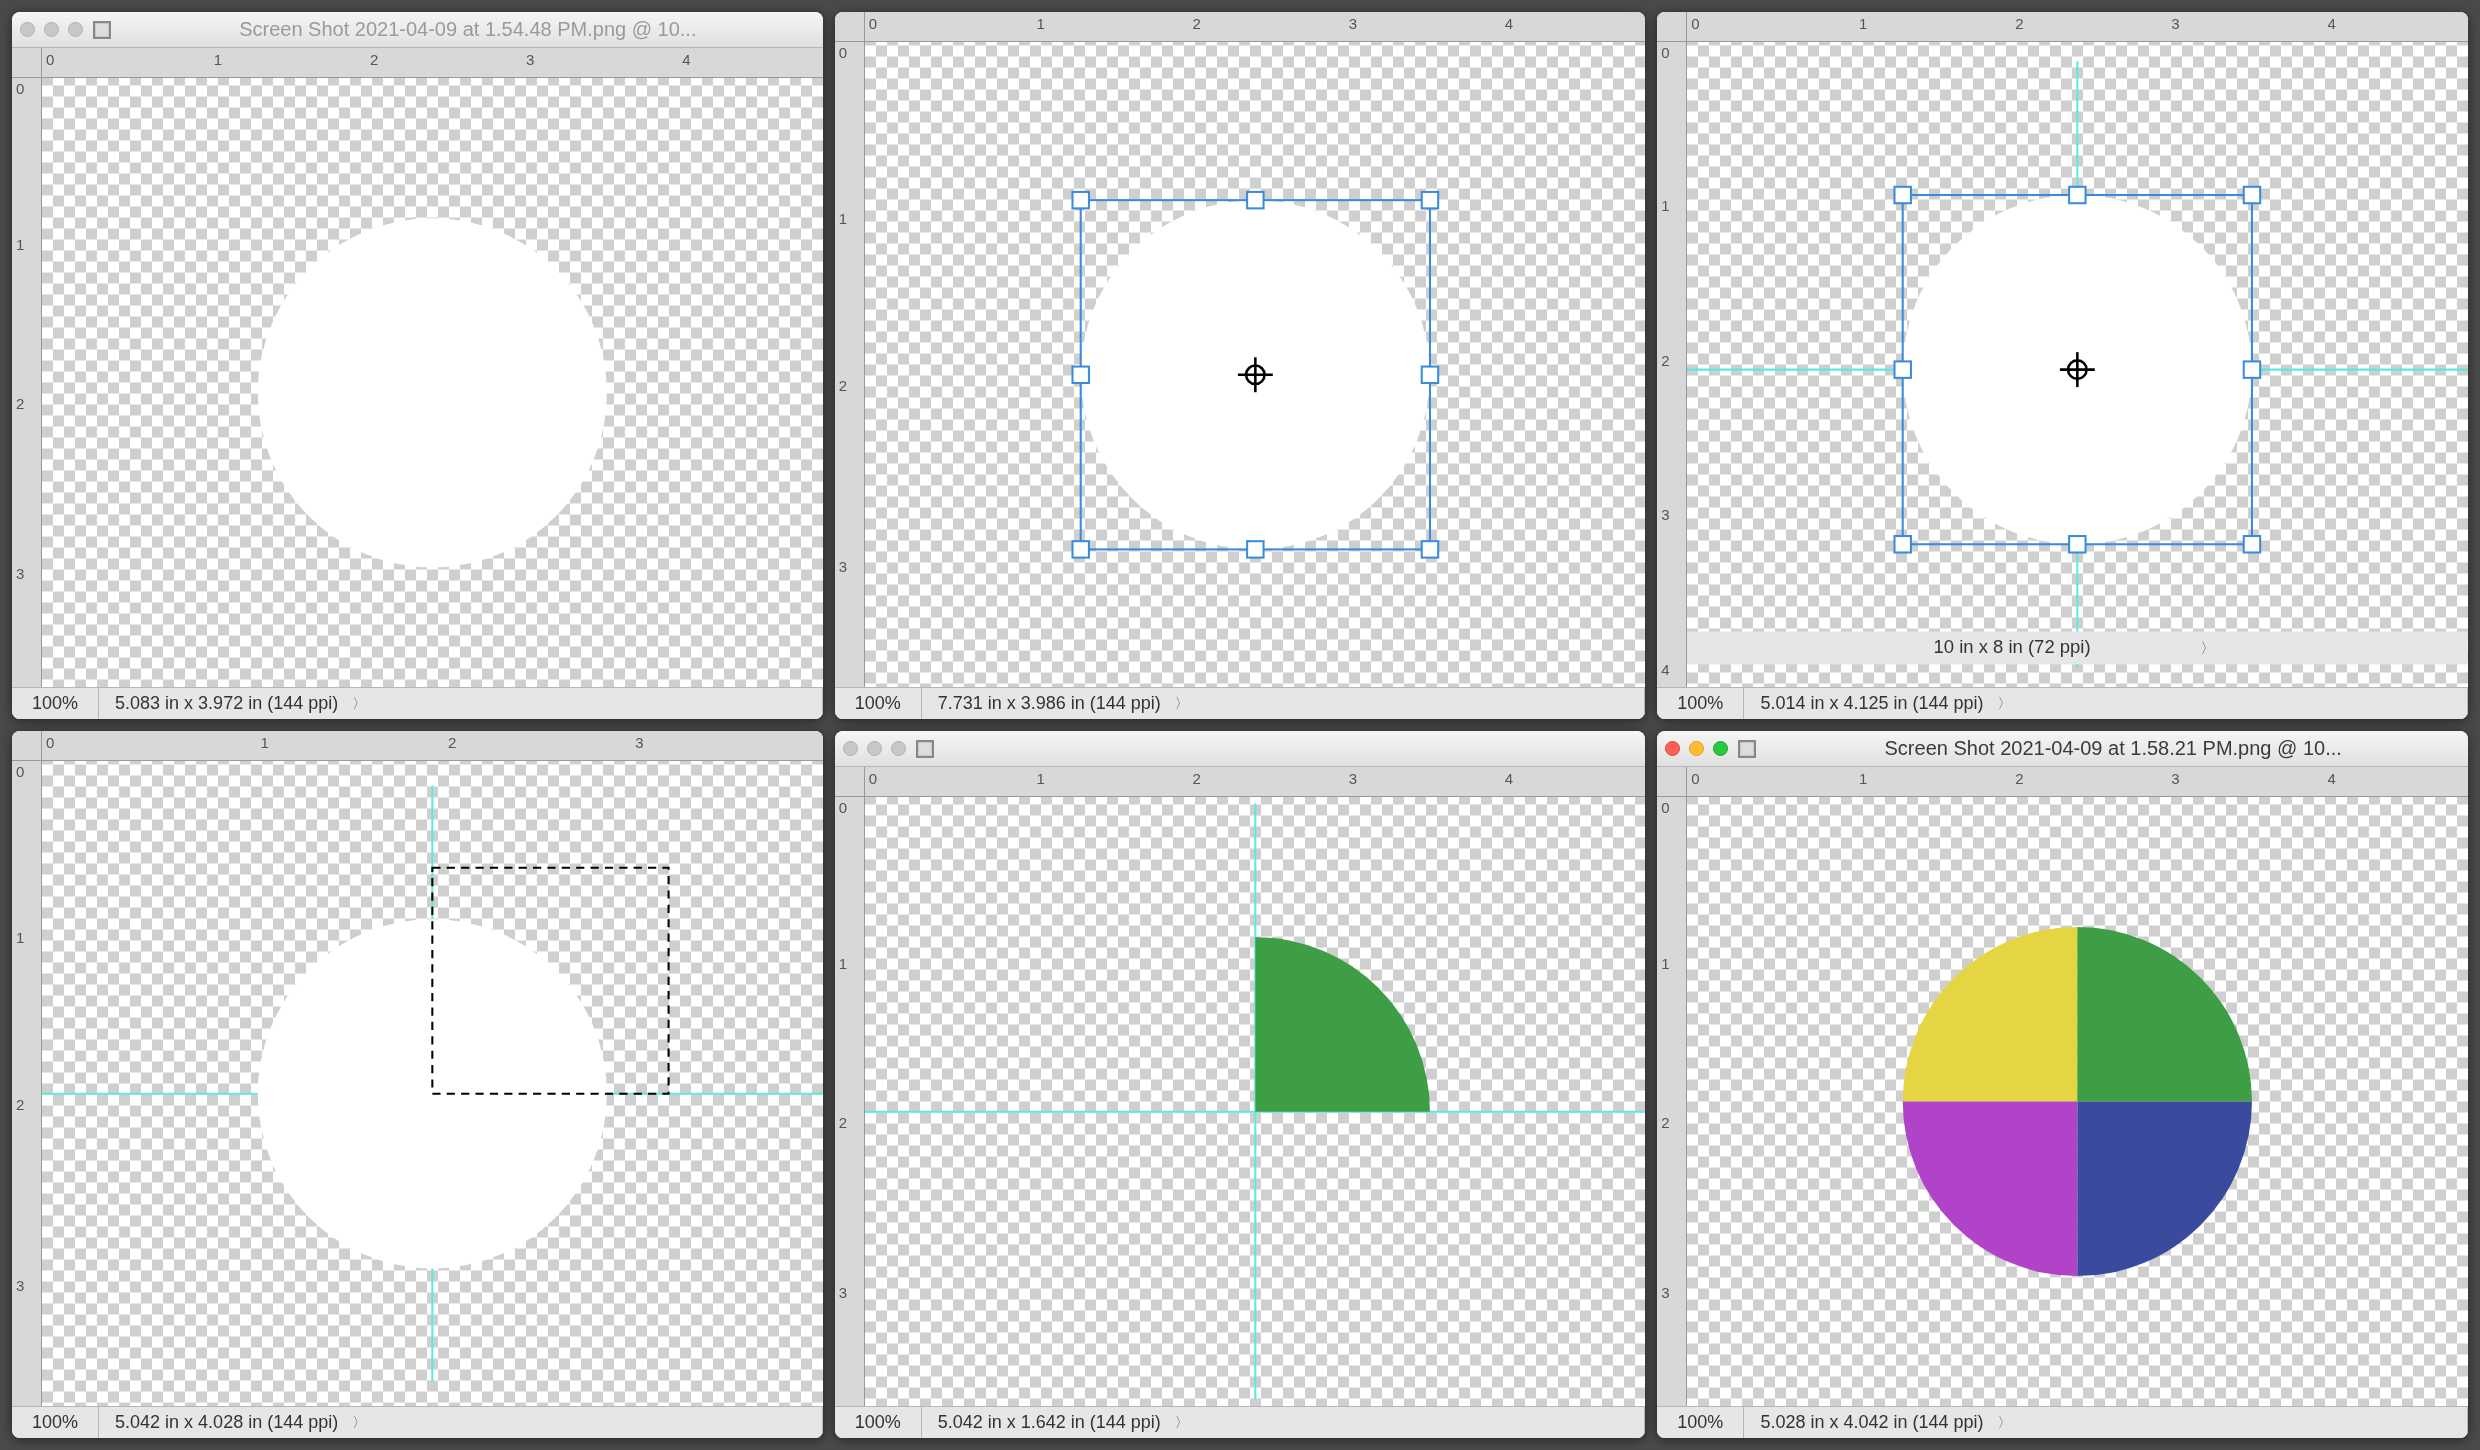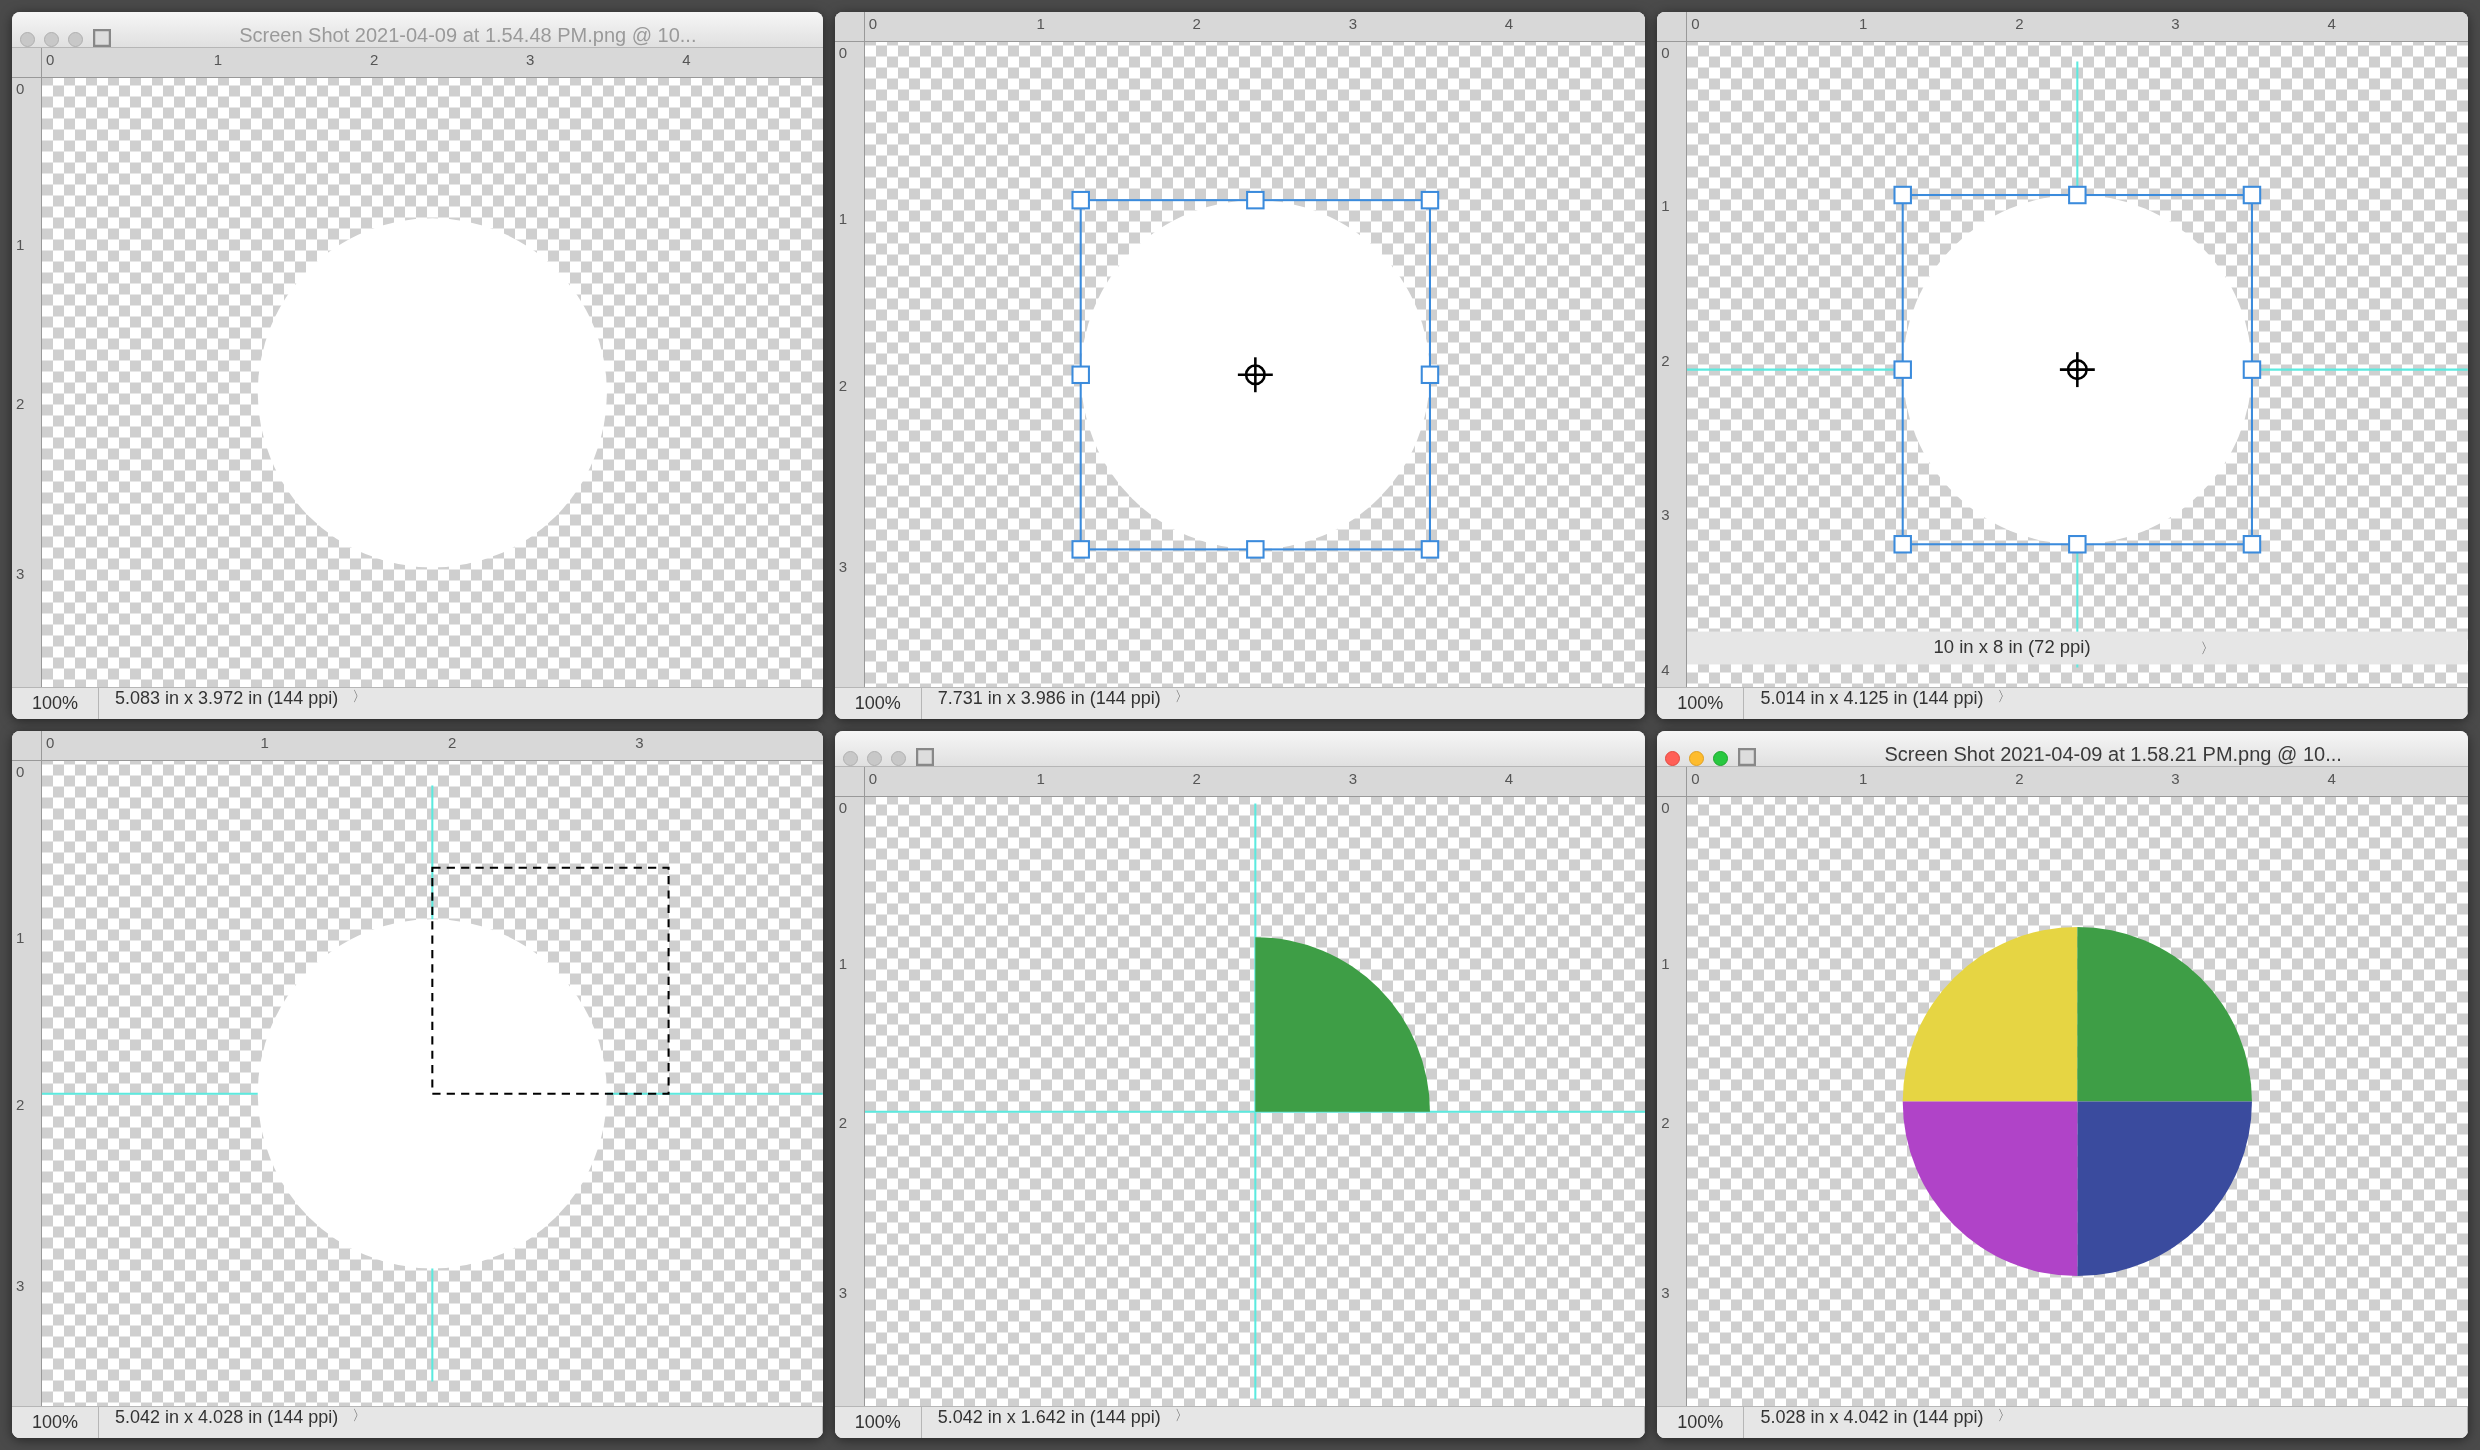--- a/index.html
+++ b/index.html
@@ -23,21 +23,21 @@
     display: flex;
     flex-direction: column;
     overflow: hidden;
   }
   
   .titlebar {
     height: 36px;
     background: linear-gradient(#f6f6f6,#e0e0e0);
     border-bottom: 1px solid #b6b6b6;
     display: flex;
-    align-items: flex-end;
+    align-items: center;
     padding: 0 8px;
     gap: 10px;
   }
   .titlebar.inactive { color:#8a8a8a; }
   .traffic { display:flex; gap:9px; }
   .tl { width:15px; height:15px; border-radius:50%; }
   .traffic.active .close{background:#ff5f57;border:1px solid #e1493f;}
   .traffic.active .min  {background:#febc2e;border:1px solid #dfa023;}
   .traffic.active .max  {background:#28c840;border:1px solid #1fa72e;}
   .traffic.inactive .tl {background:#c8c8c8;border:1px solid #b0b0b0;}
@@ -88,21 +88,21 @@
     display:flex;align-items:center;
     background:#e6e6e6;border-top:1px solid #b6b6b6;
     font-size:18px;color:#333;
   }
   .status .zoom{
     padding:0 20px;border-right:1px solid #b6b6b6;height:100%;
     display:flex;align-items:center;
   }
   .status .info{
     padding:0 16px;border-right:1px solid #b6b6b6;height:100%;
-    display:flex;align-items:flex-start;flex:1;gap:14px;
+    display:flex;align-items:center;flex:1;gap:14px;
   }
   .chevron{font-size:14px;color:#666;}
   
 </style>
 </head>
 <body>
 
 <div class="window">
   <div class="titlebar inactive">
     <div class="traffic inactive">

